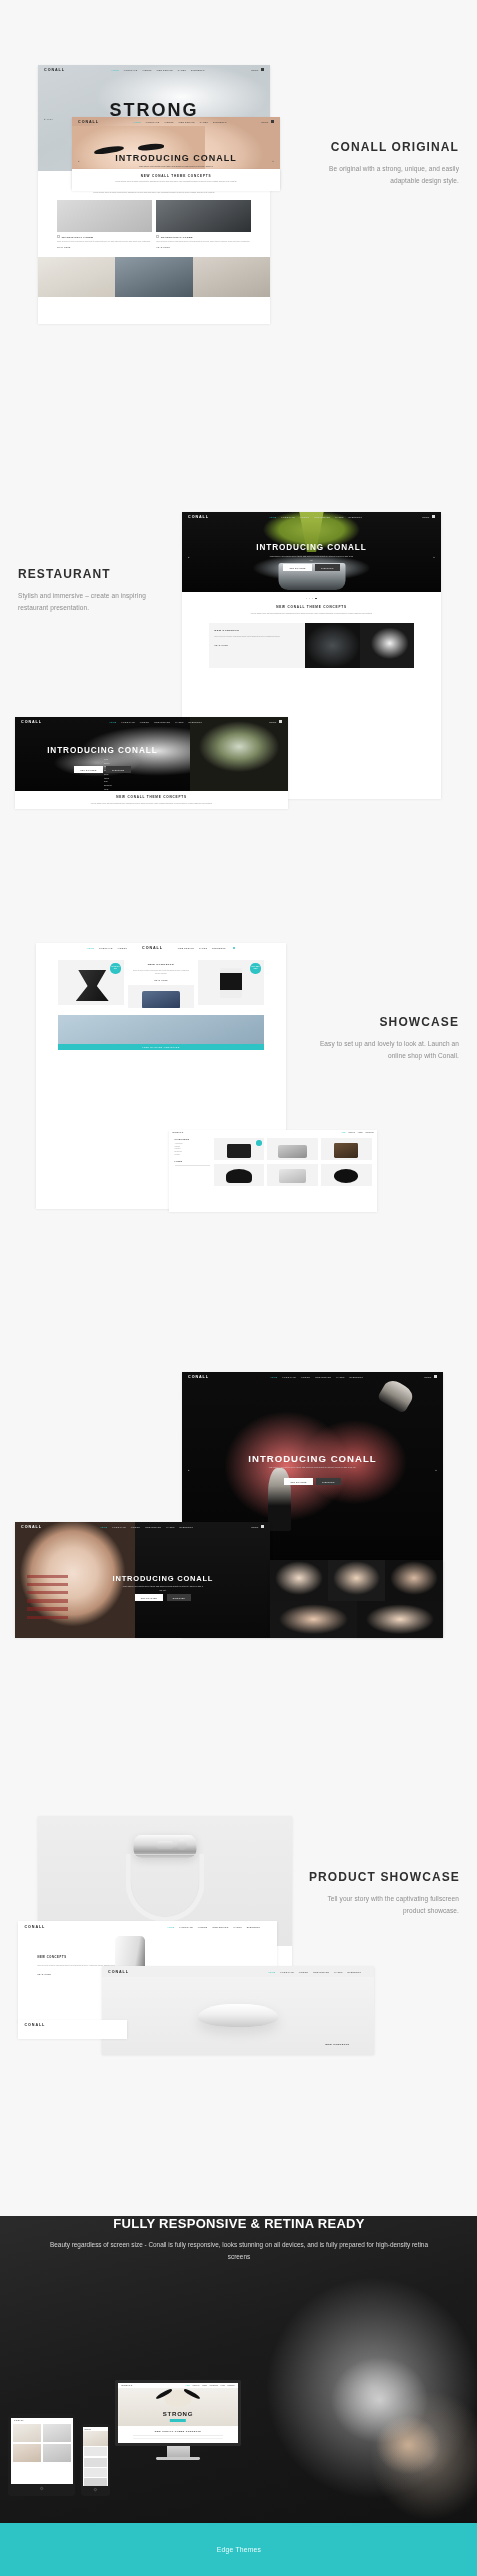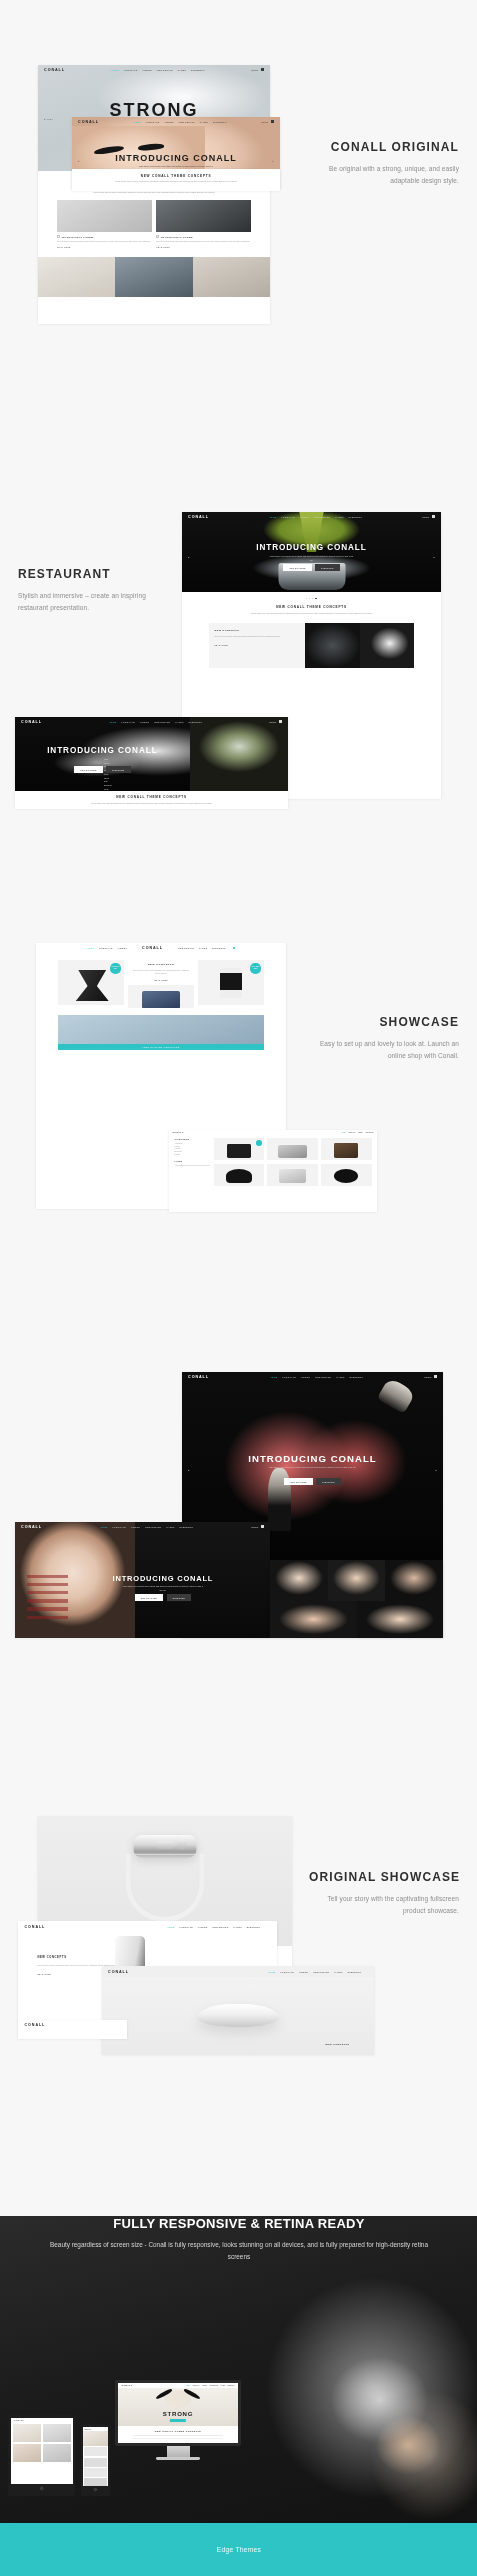--- a/index.html
+++ b/index.html
@@ -565,21 +565,21 @@
       <div style="flex:1;background:radial-gradient(48% 48% at 50% 44%,#ecd2bb,#1a1a1a 86%);"></div>
       <div style="flex:1;background:radial-gradient(48% 48% at 50% 44%,#d8b9a2,#101010 86%);"></div>
     </div>
     <div style="display:flex; height:38px;">
       <div style="flex:1;background:radial-gradient(45% 45% at 50% 48%,#e9c7ae,#151515 88%);"></div>
       <div style="flex:1;background:radial-gradient(45% 45% at 50% 48%,#f0d6c0,#111 88%);"></div>
     </div>
   </div>
 
   <div class="copy right" style="top:1870px; right:19px; width:150px;">
-    <div class="ttl">ORIGINAL SHOWCASE</div>
+    <div class="ttl">PRODUCT SHOWCASE</div>
     <div class="sub">Tell your story with the captivating fullscreen product showcase.</div>
   </div>
 
   <div class="mock" style="left:38px; top:1816px; width:254px; height:181px;">
     <div class="hero ph-watch" style="height:130px;">
       <div style="position:absolute;left:50%;top:19px;transform:translateX(-50%);width:63px;height:23px;border-radius:8.2px;
         background:linear-gradient(180deg,#fbfbfb 0%,#d9d9d9 42%,#9f9f9f 72%,#cfcfcf 100%);box-shadow:0 2.7px 8.2px rgba(0,0,0,.12);"></div>
       <div style="position:absolute;left:50%;top:24.6px;transform:translateX(-50%);width:18px;height:8.2px;border-radius:4.1px;background:linear-gradient(180deg,#eee,#bdbdbd);"></div>
       <div style="position:absolute;left:calc(50% + 12.3px);top:23px;width:9.6px;height:11px;border-radius:50%;background:linear-gradient(180deg,#f2f2f2,#b5b5b5);"></div>
       <div style="position:absolute;left:50%;top:38px;transform:translateX(-50%);width:79px;height:68px;border:5.5px solid #f0f0f0;border-top:none;border-radius:0 0 40px 40px;box-shadow:inset 0 0 0 0.7px #e3e3e3;"></div>

